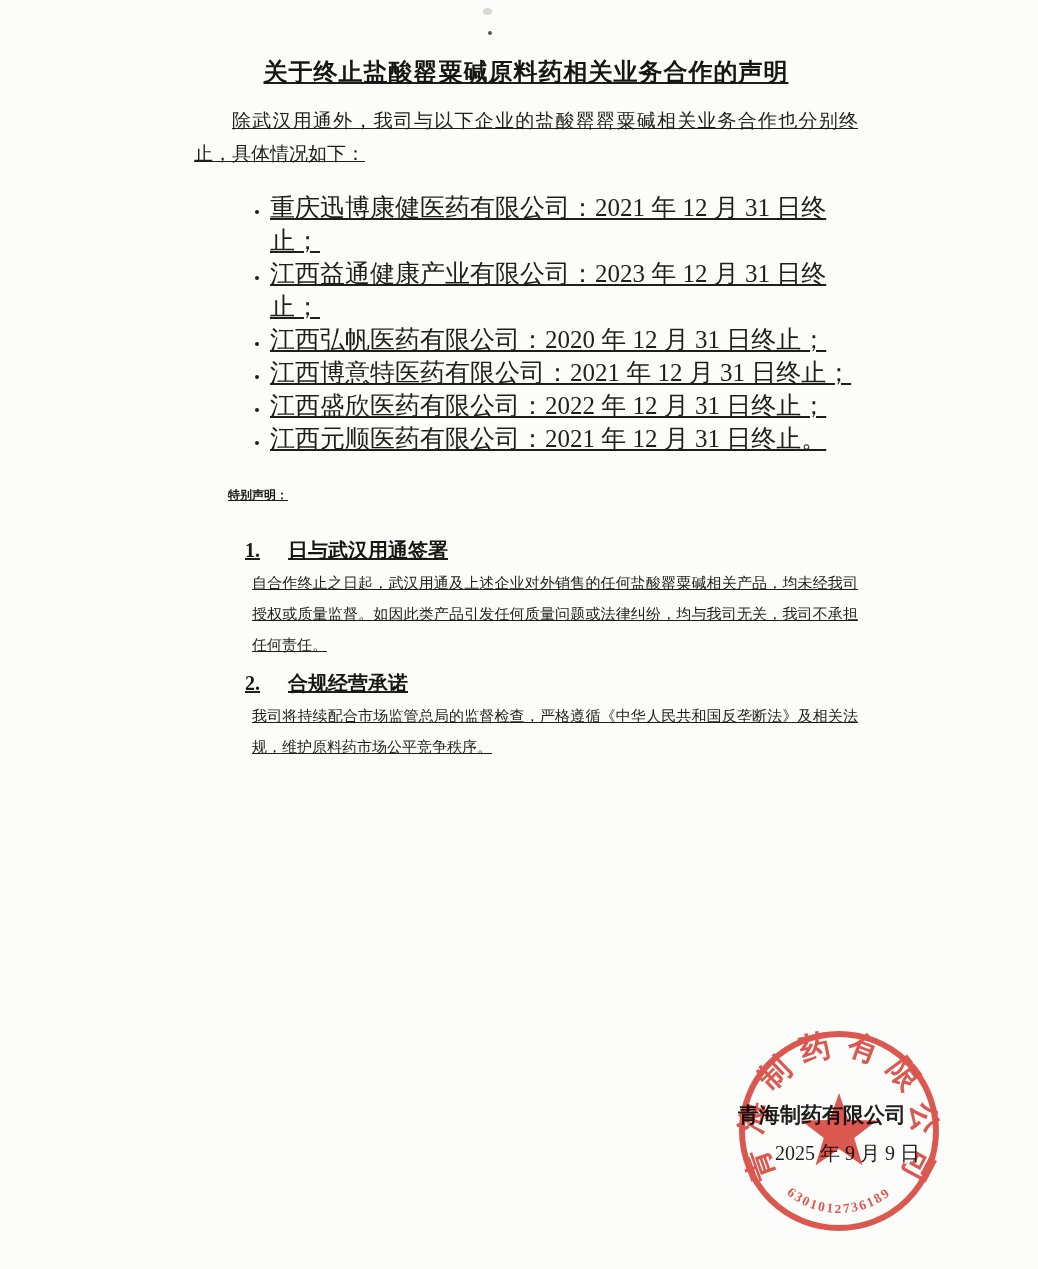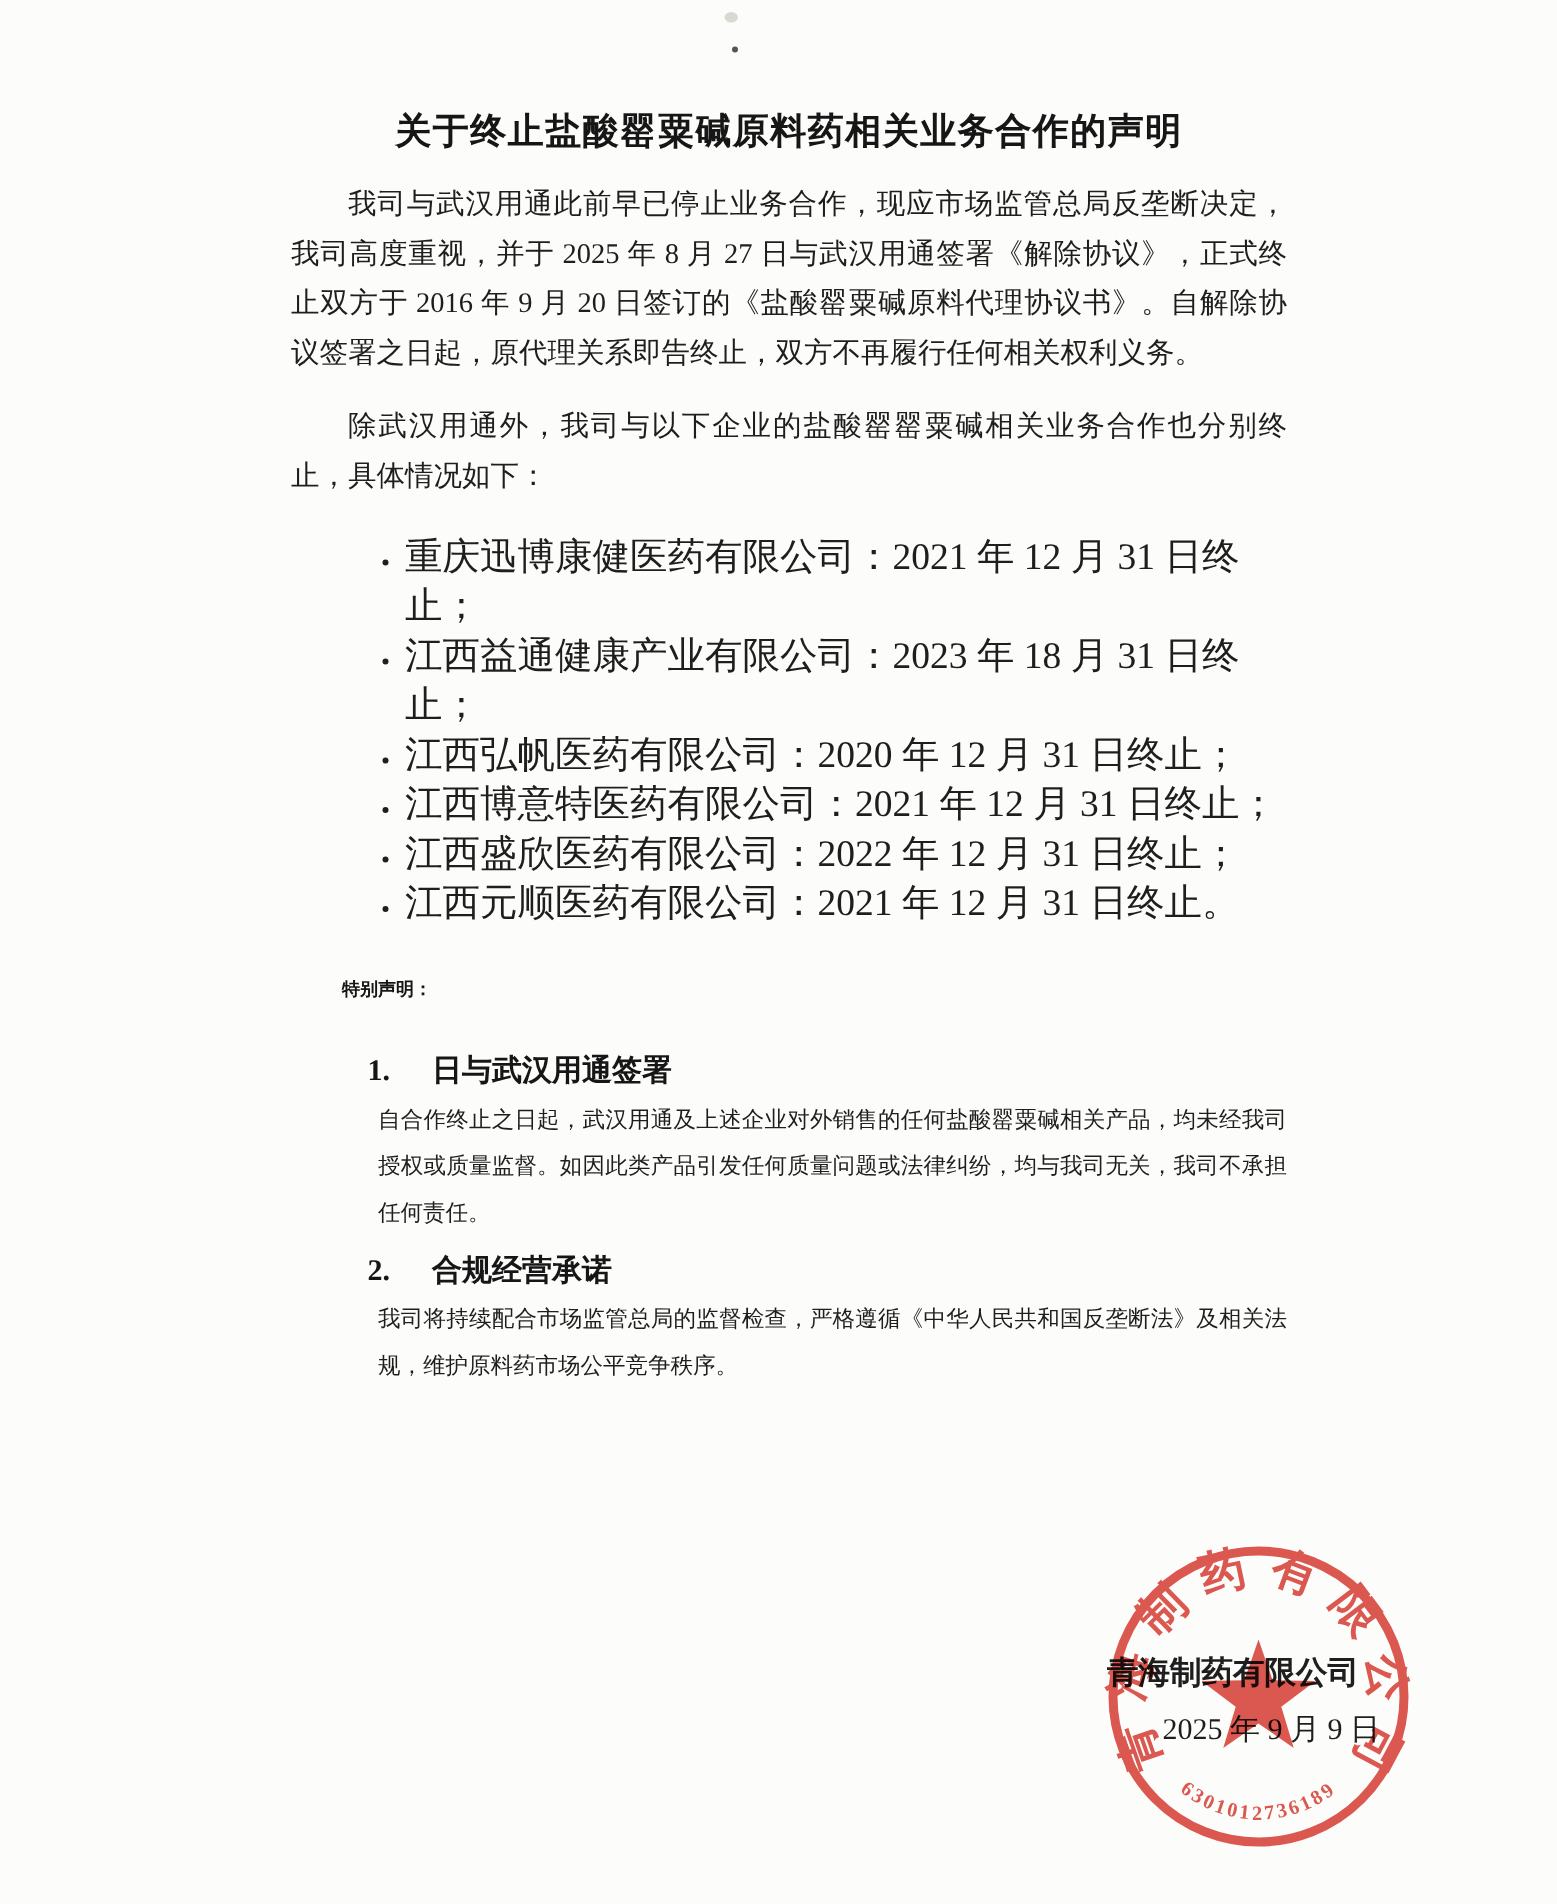--- a/index.html
+++ b/index.html
@@ -2,21 +2,21 @@
 <html><head>
 <meta charset="utf-8">
 <style>
   html,body { margin:0; padding:0; }
   body {
     width:1038px; height:1269px; position:relative;
     background:#fcfcfa; overflow:hidden;
     font-family:"Liberation Serif","DejaVu Serif",serif;
     color:#1e1e1e;
   }
-  .content { position:absolute; left:194px; top:16px; width:664px; }
+  .content { position:absolute; left:194px; top:0; width:664px;text-decoration:underline; }
   .title {
     margin:56px 0 0; text-align:center;
     font-family:"Liberation Sans","DejaVu Sans",sans-serif;
     font-weight:bold; font-size:24px; line-height:32px; letter-spacing:1px;
     color:#161616;
   }
   p.body-para {
     margin:16px 0 0; font-size:19px; line-height:33px;
     text-align:justify; text-indent:2em;
   }
@@ -56,27 +56,26 @@
             background:#d9d9d4; border-radius:50%; }
 </style>
 </head>
 <body>
 
 <div class="content">
 
   <h1 class="title">关于终止盐酸罂粟碱原料药相关业务合作的声明</h1>
 
 
-  <p class="body-para">我司与武汉用通此前早已停止业务合作，现应市场监管总局反垄断决定，我司高度重视，并于 2025 年 8 月 27 日与武汉用通签署《解除协议》，正式终止双方于 2016 年 9 月 20 日签订的《盐酸罂粟碱原料代理协议书》。自解除协议签署之日起，原代理关系即告终止，双方不再履行任何相关权利义务。</p>
 
   <p class="body-para">除武汉用通外，我司与以下企业的盐酸罂罂粟碱相关业务合作也分别终止，具体情况如下：</p>
 
   <ul class="term-list">
     <li>重庆迅博康健医药有限公司：2021 年 12 月 31 日终止；</li>
-    <li>江西益通健康产业有限公司：2023 年 18 月 31 日终止；</li>
+    <li>江西益通健康产业有限公司：2023 年 12 月 31 日终止；</li>
     <li>江西弘帆医药有限公司：2020 年 12 月 31 日终止；</li>
     <li>江西博意特医药有限公司：2021 年 12 月 31 日终止；</li>
     <li>江西盛欣医药有限公司：2022 年 12 月 31 日终止；</li>
     <li>江西元顺医药有限公司：2021 年 12 月 31 日终止。</li>
   </ul>
 
   <div class="special-heading">特别声明：</div>
 
   <div class="num-item">
     <div class="num-row">

